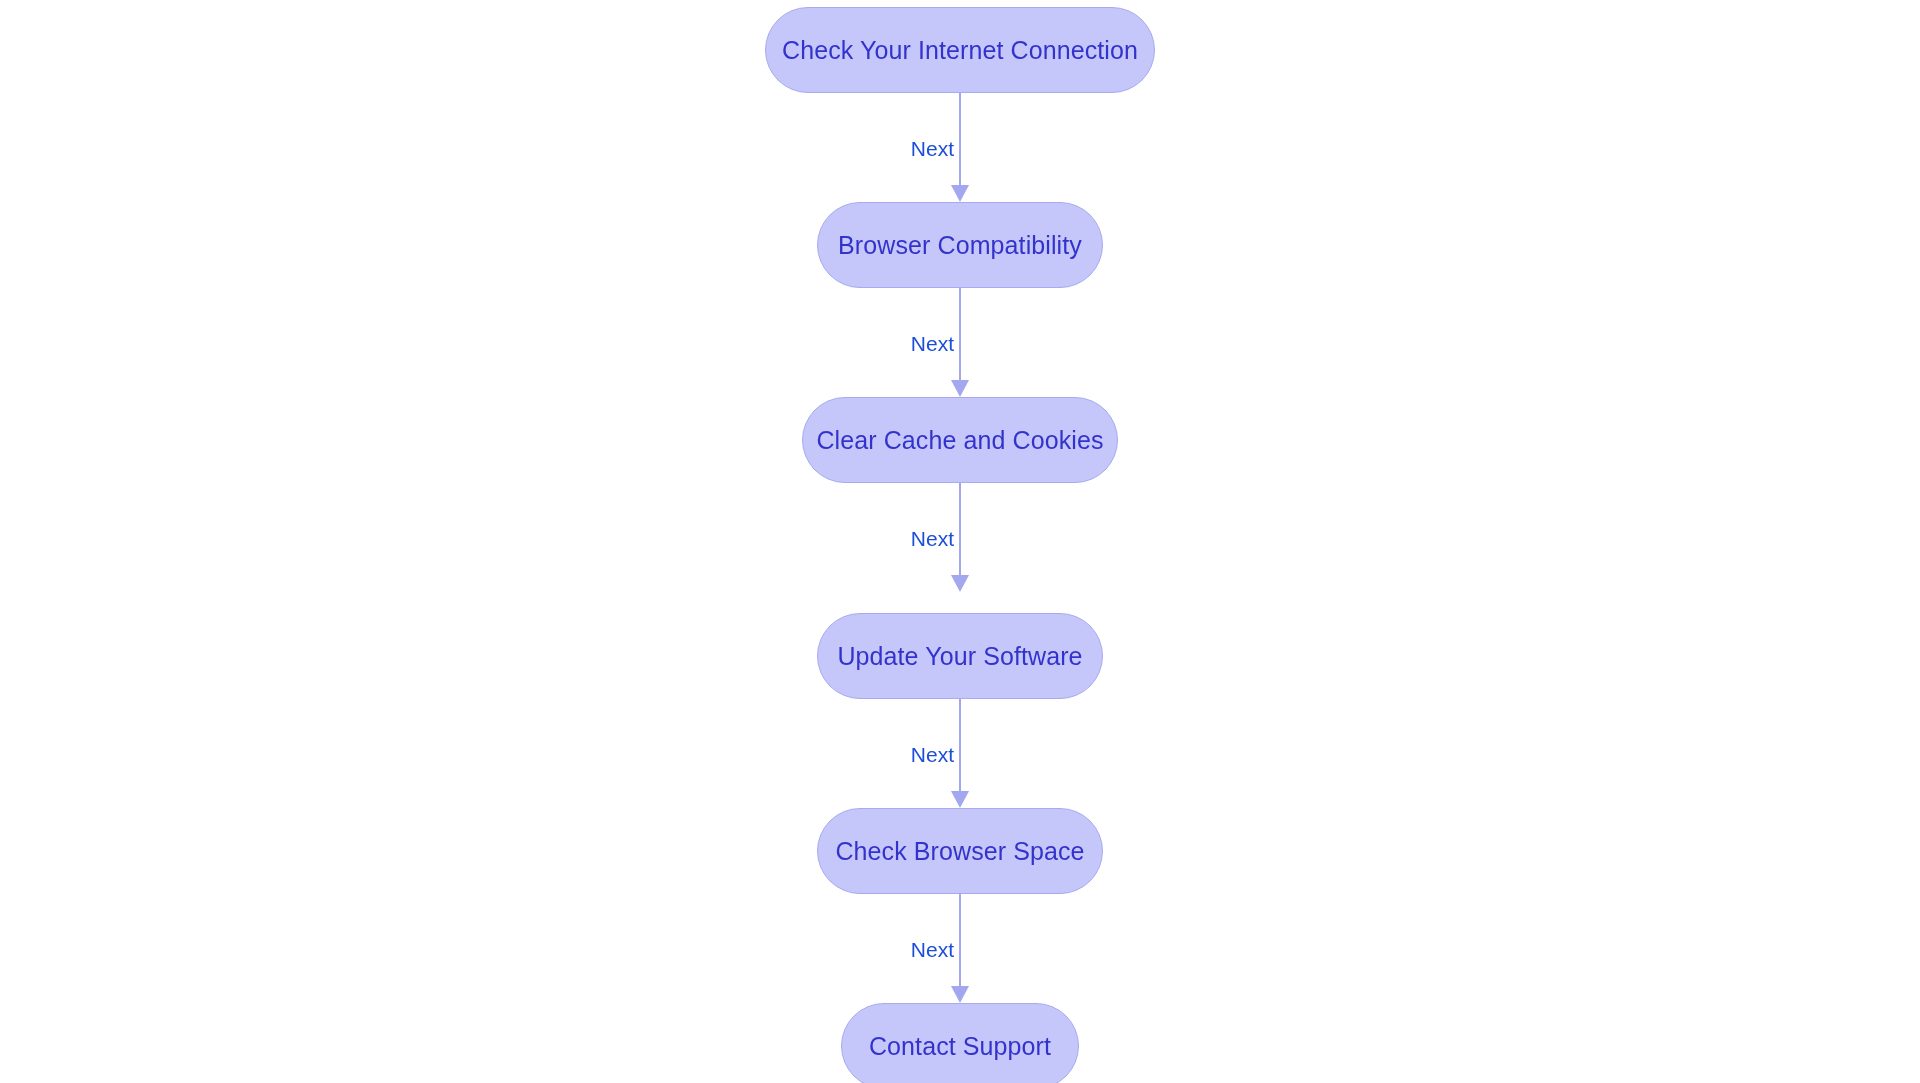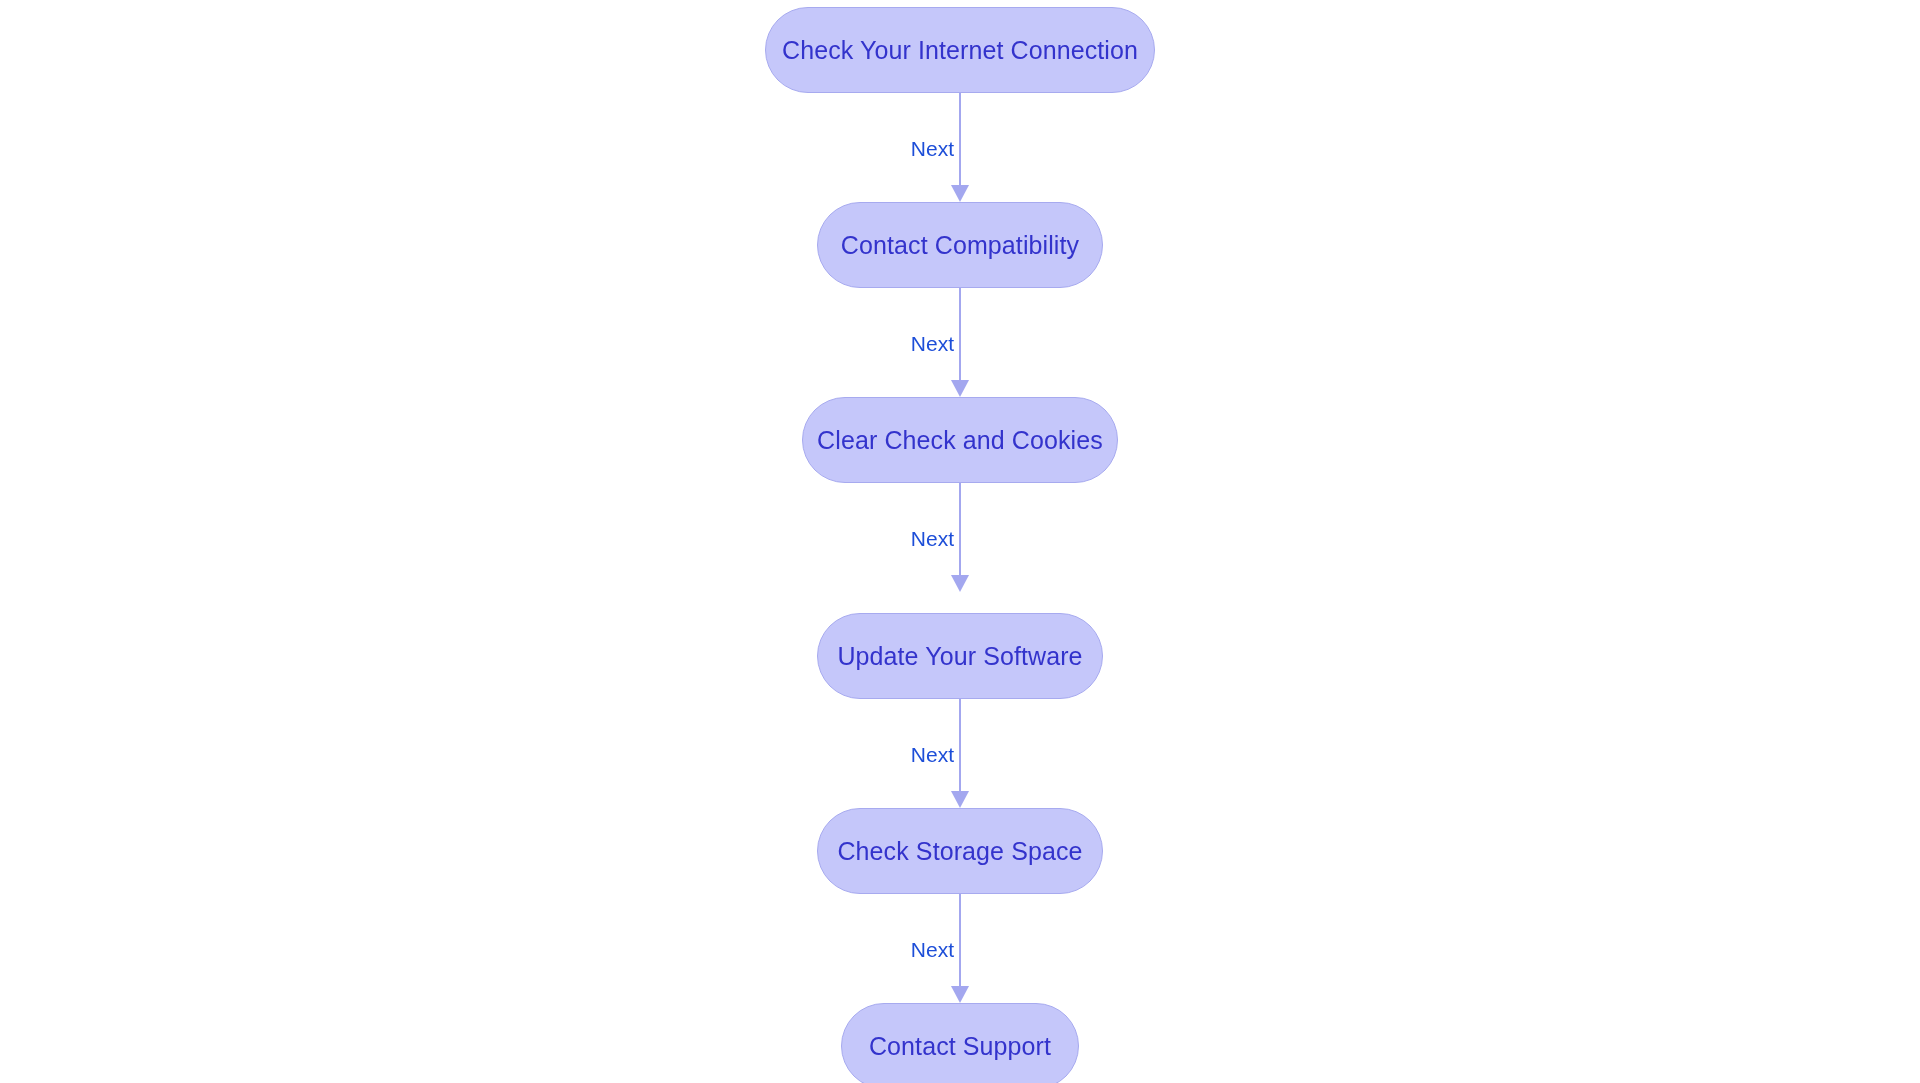--- a/index.html
+++ b/index.html
@@ -121,51 +121,51 @@
       <span class="node-label">Check Your Internet Connection</span>
     </div>
 
     <div class="edge">
       <div class="edge-line"></div>
       <div class="edge-arrow"></div>
       <span class="edge-label">Next</span>
     </div>
 
     <div class="node w-browser">
-      <span class="node-label">Contact Compatibility</span>
+      <span class="node-label">Browser Compatibility</span>
     </div>
 
     <div class="edge">
       <div class="edge-line"></div>
       <div class="edge-arrow"></div>
       <span class="edge-label">Next</span>
     </div>
 
     <div class="node w-cache">
-      <span class="node-label">Clear Check and Cookies</span>
+      <span class="node-label">Clear Cache and Cookies</span>
     </div>
 
     <div class="edge">
       <div class="edge-line"></div>
       <div class="edge-arrow"></div>
       <span class="edge-label">Next</span>
     </div>
 
     <div class="node w-update">
       <span class="node-label">Update Your Software</span>
     </div>
 
     <div class="edge">
       <div class="edge-line"></div>
       <div class="edge-arrow"></div>
       <span class="edge-label">Next</span>
     </div>
 
     <div class="node w-storage">
-      <span class="node-label">Check Storage Space</span>
+      <span class="node-label">Check Browser Space</span>
     </div>
 
     <div class="edge">
       <div class="edge-line"></div>
       <div class="edge-arrow"></div>
       <span class="edge-label">Next</span>
     </div>
 
     <div class="node w-support">
       <span class="node-label">Contact Support</span>

